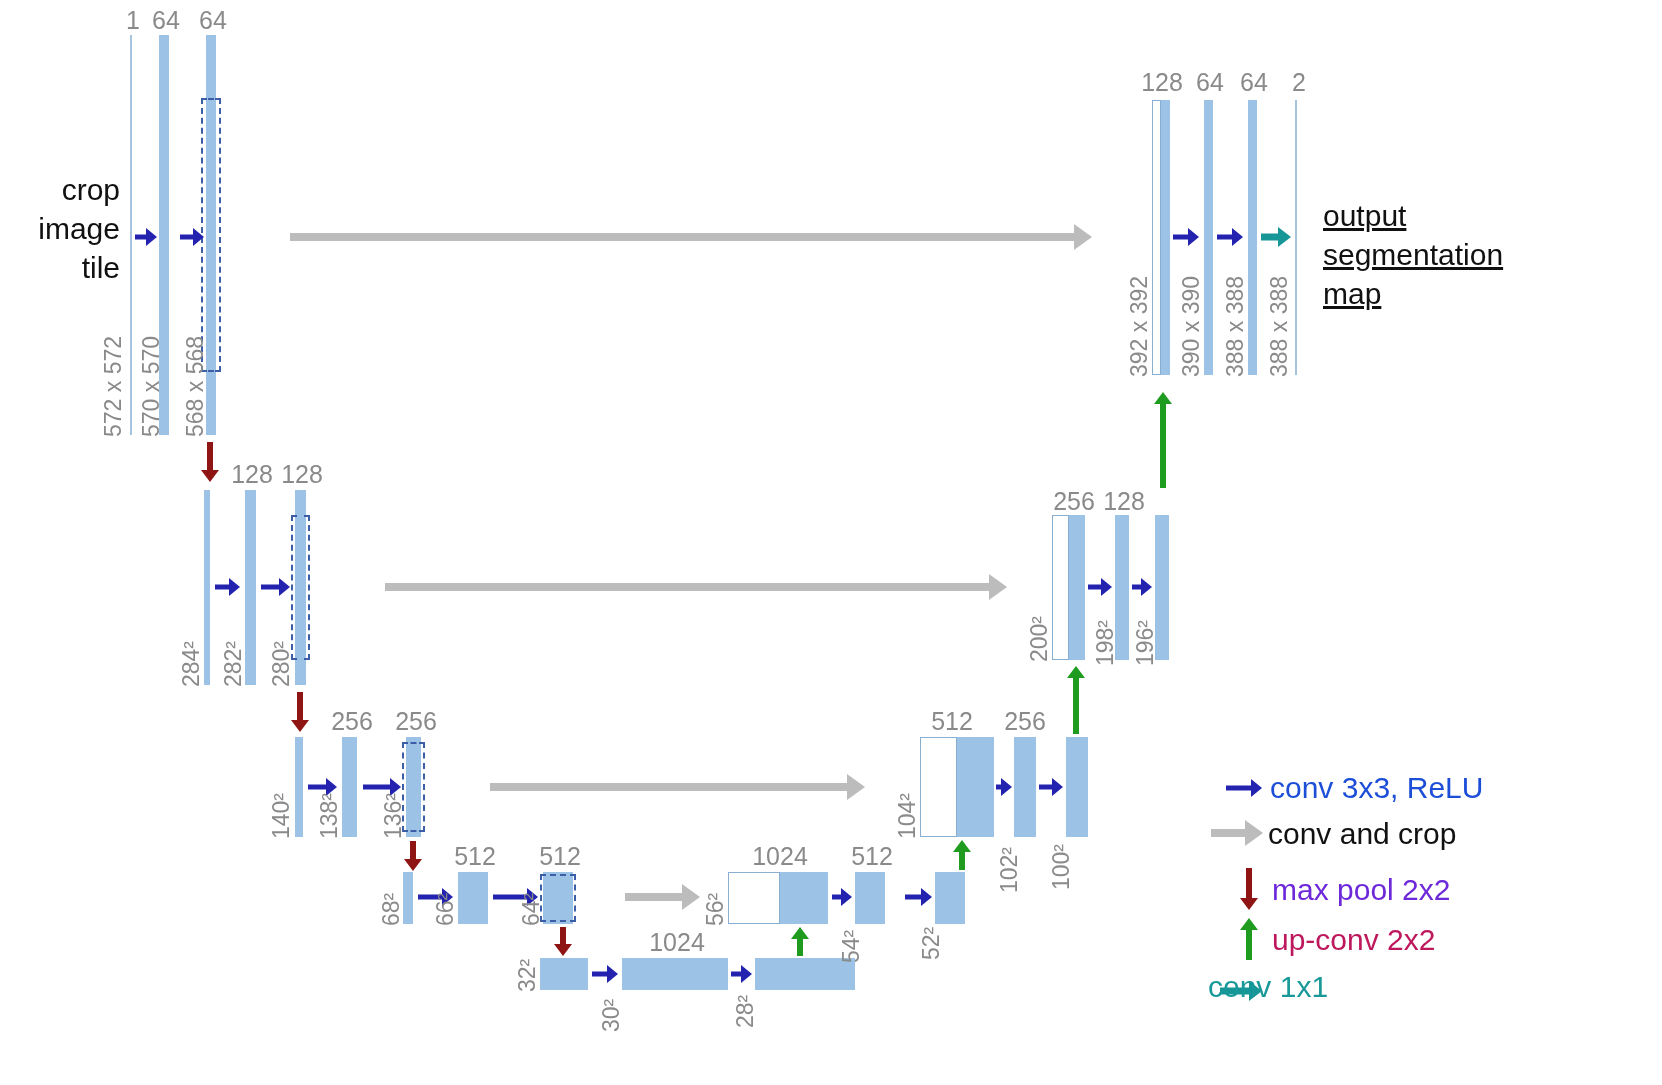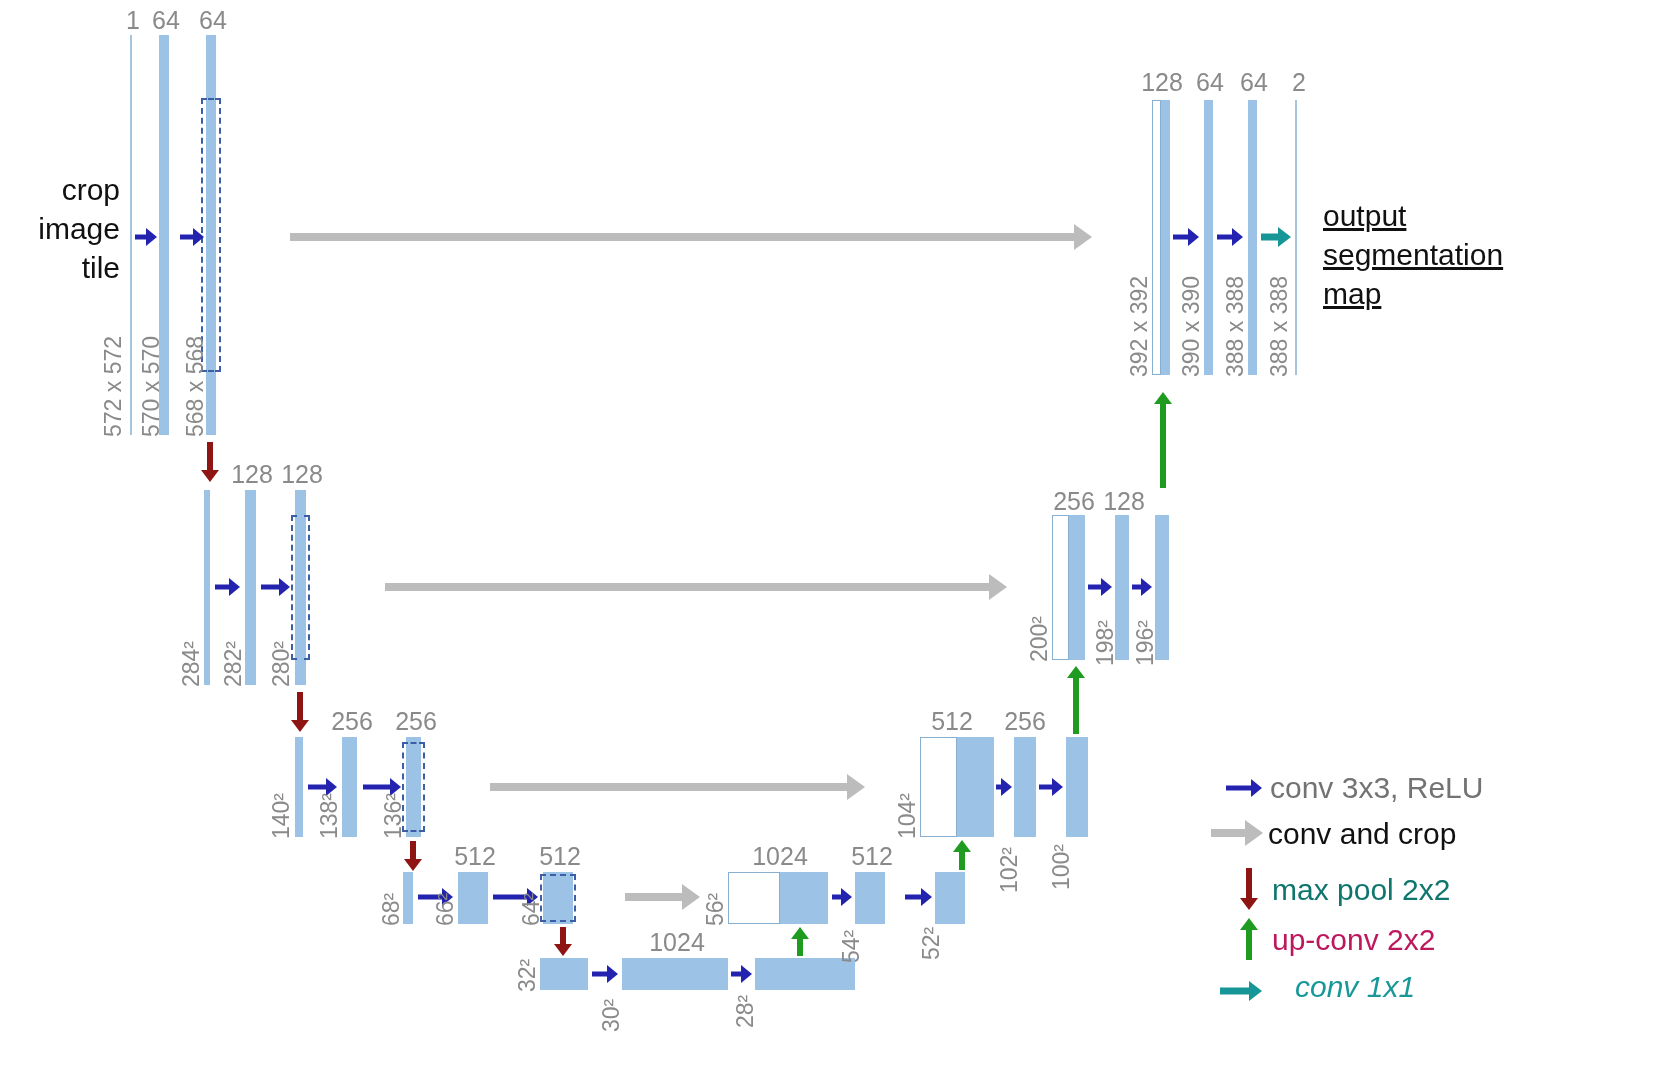--- a/index.html
+++ b/index.html
@@ -27,21 +27,21 @@
   .ar.r.med::after{border-left:13px solid var(--c);border-top:10px solid transparent;border-bottom:10px solid transparent}
   .ar.r.big::before{height:8px;right:16px}
   .ar.r.big::after{border-left:18px solid var(--c);border-top:13px solid transparent;border-bottom:13px solid transparent}
   .ar.d::before{top:0;bottom:10px;left:50%;width:6px;height:auto;transform:translateX(-50%);background:var(--c)}
   .ar.d::after{bottom:0;left:50%;transform:translateX(-50%);
                border-top:12px solid var(--c);border-left:9px solid transparent;border-right:9px solid transparent}
   .ar.u::before{bottom:0;top:10px;left:50%;width:6px;height:auto;transform:translateX(-50%);background:var(--c)}
   .ar.u::after{top:0;left:50%;transform:translateX(-50%);
                border-bottom:12px solid var(--c);border-left:9px solid transparent;border-right:9px solid transparent}
   .c-navy{--c:#2323b0}.c-gray{--c:#bcbcbc}.c-red{--c:#8f1414}.c-green{--c:#1f9c1f}.c-teal{--c:#169696}
-  .t-navy{color:#737373}.t-black{color:#111}.t-red{color:#0f766e}.t-green{color:#be185d}.t-teal{color:#189898}
+  .t-navy{color:#1d4ed8}.t-black{color:#111}.t-red{color:#6d28d9}.t-green{color:#be185d}.t-teal{color:#189898}
 </style>
 </head>
 <body>
 
 <div class="canvas">
 
   <div class="note ra" style="left:20px;top:170px;width:100px;">crop
 image
 tile</div>
   <div class="note" style="left:1323px;top:196px;width:260px;text-decoration:underline;">output
@@ -178,15 +178,15 @@
   <div class="ar r big c-gray" style="left:1211px;top:820px;width:52px;height:26px;"></div>
   <div class="leg t-black" style="left:1268px;top:817px;">conv and crop</div>
 
   <div class="ar d c-red" style="left:1240px;top:868px;width:18px;height:42px;"></div>
   <div class="leg t-red" style="left:1272px;top:873px;">max pool 2x2</div>
 
   <div class="ar u c-green" style="left:1240px;top:918px;width:18px;height:42px;"></div>
   <div class="leg t-green" style="left:1272px;top:923px;">up-conv 2x2</div>
 
   <div class="ar r med c-teal" style="left:1220px;top:981px;width:42px;height:20px;"></div>
-  <div class="leg t-teal" style="left:1295px;top:970px;font-style:italic;">conv 1x1</div>
+  <div class="leg t-teal" style="left:1208px;top:970px;">conv 1x1</div>
 
 </div>
 
 </body></html>

